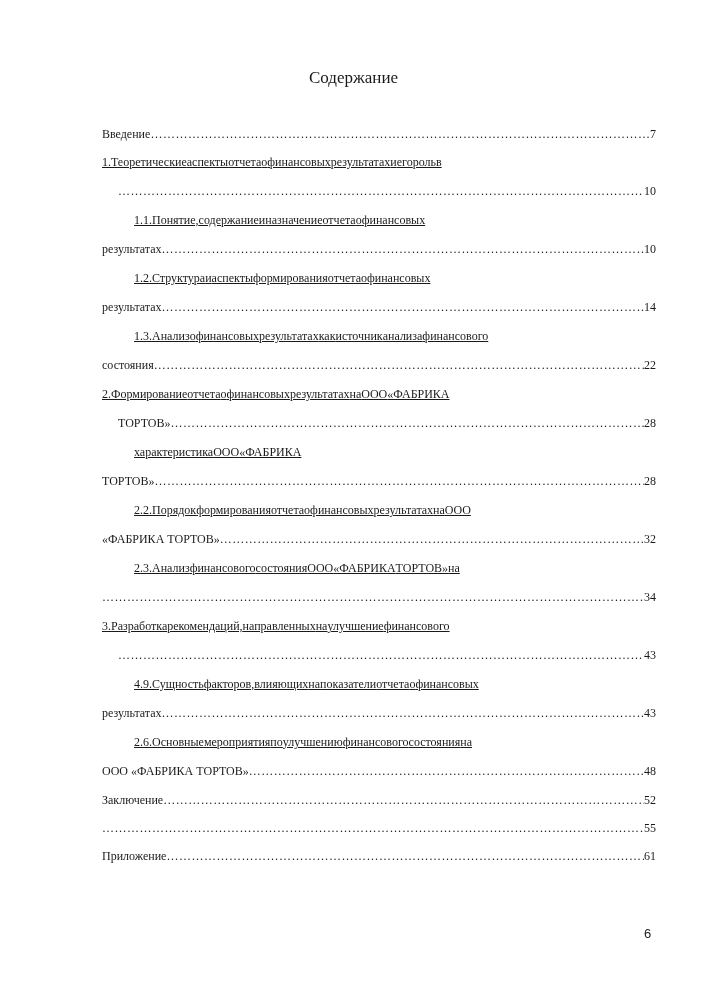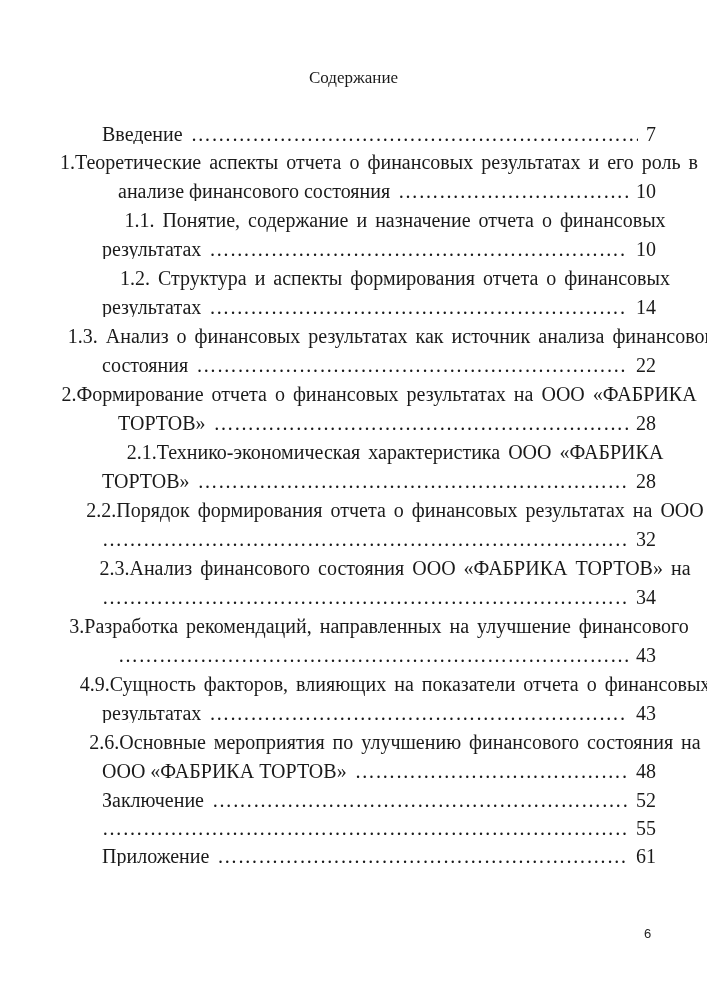--- a/index.html
+++ b/index.html
@@ -1,23 +1,23 @@
 <!DOCTYPE html>
 <html><head>
 <meta charset="utf-8">
 <style>
   html, body { margin:0; padding:0; background:#ffffff; }
   body { width:707px; height:1000px; position:relative; overflow:hidden;
          font-family:"Liberation Serif", serif; color:#1a1a1a; }
   .title { position:absolute; top:68px; left:0; width:707px; text-align:center;
            font-size:17px; }
   .toc { position:absolute; left:102px; width:554px; top:0; }
-  .line { position:absolute; left:0; width:554px; font-size:20px; line-height:20px;
-          white-space:nowrap;gap:8px; }
-  .just { display:flex; justify-content:center; }
+  .line { position:absolute; left:0; width:554px; font-size:12px; line-height:20px;
+          white-space:nowrap; }
+  .just { display:flex; justify-content:flex-start;text-decoration:underline; }
   .lead { display:flex; align-items:baseline; overflow:hidden; }
   .lead .txt { flex:0 0 auto; }
   .lead .dots { flex:1 1 auto; overflow:hidden; white-space:nowrap; letter-spacing:0.5px; }
   .lead .dots::before { content:"……………………………………………………………………………………………………………………………………………………………………………"; }
   .lead .pg { flex:0 0 auto; }
   .pagenum { position:absolute; top:926px; left:644px; font-family:"Liberation Sans", sans-serif;
              font-size:13px; color:#222; }
 </style>
 </head>
 <body>
@@ -40,21 +40,20 @@
           <span>отчета</span>
           <span>о</span>
           <span>финансовых</span>
           <span>результатах</span>
           <span>и</span>
           <span>его</span>
           <span>роль</span>
           <span>в</span>
         </div>
       <div class="line lead" style="top:181px; left:16px; width:538px">
-        <span class="txt">анализе финансового состояния</span>
           <span class="dots"></span>
           <span class="pg">10</span>
       </div>
     </div>
 
     <div>
       <div class="line just" style="top:210px; left:32px; width:522px">
           <span>1.1.</span>
           <span>Понятие,</span>
           <span>содержание</span>
@@ -121,21 +120,20 @@
         </div>
       <div class="line lead" style="top:413px; left:16px; width:538px">
         <span class="txt">ТОРТОВ»</span>
           <span class="dots"></span>
           <span class="pg">28</span>
       </div>
     </div>
 
     <div>
       <div class="line just" style="top:442px; left:32px; width:522px">
-          <span>2.1.Технико-экономическая</span>
           <span>характеристика</span>
           <span>ООО</span>
           <span>«ФАБРИКА</span>
         </div>
       <div class="line lead" style="top:471px">
         <span class="txt">ТОРТОВ»</span>
           <span class="dots"></span>
           <span class="pg">28</span>
       </div>
     </div>
@@ -145,20 +143,21 @@
           <span>2.2.Порядок</span>
           <span>формирования</span>
           <span>отчета</span>
           <span>о</span>
           <span>финансовых</span>
           <span>результатах</span>
           <span>на</span>
           <span>ООО</span>
         </div>
       <div class="line lead" style="top:529px">
+        <span class="txt">«ФАБРИКА ТОРТОВ»</span>
           <span class="dots"></span>
           <span class="pg">32</span>
       </div>
     </div>
 
     <div>
       <div class="line just" style="top:558px; left:32px; width:522px">
           <span>2.3.Анализ</span>
           <span>финансового</span>
           <span>состояния</span>

